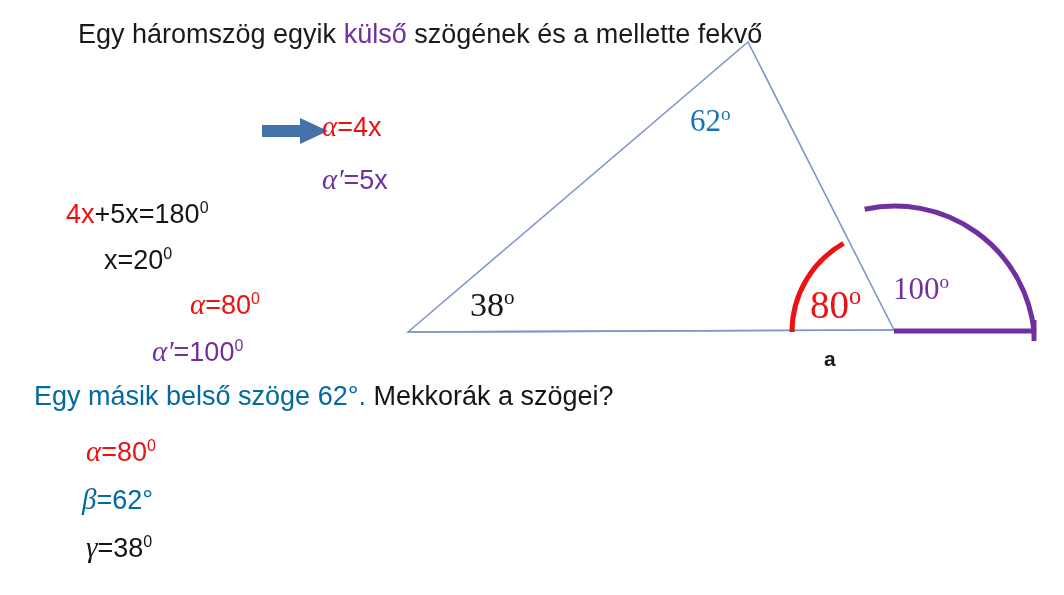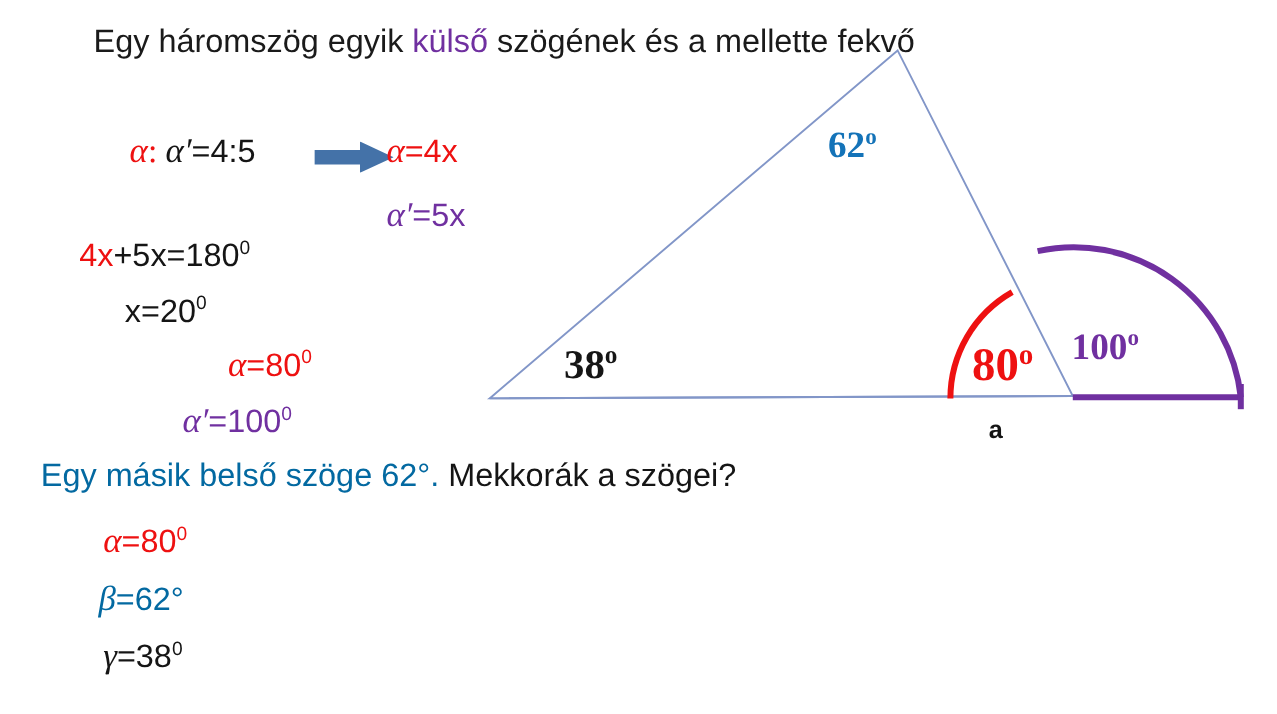--- a/index.html
+++ b/index.html
@@ -56,21 +56,21 @@
   }
 
   
   .arrow-wrap { width: 66px; height: 26px; }
 
   
   #figure { left: 0; top: 0; width: 1064px; height: 595px; pointer-events: none; }
 
   .fig-label {
     font-family: "Liberation Serif", serif;
-    font-weight: bold;
+    font-weight: normal;
     white-space: nowrap;
     line-height: 1;
   }
   .lbl-38  { font-size: 34px; color: #151515; }
   .lbl-62  { font-size: 31px; color: #1473B8; }
   .lbl-80  { font-size: 39px; color: #EE1111; }
   .lbl-100 { font-size: 31px; color: #7030A0; }
   .lbl-a   {
     font-family: "Liberation Sans", sans-serif;
     font-weight: bold;
@@ -101,24 +101,20 @@
     <path d="M 864.7 209.3 A 140 140 0 0 1 1034 331" fill="none" stroke="#7030A0" stroke-width="5" stroke-linecap="butt"></path>
 
     <line x1="1034" y1="320" x2="1034" y2="341" stroke="#7030A0" stroke-width="5"></line>
   </svg>
 
   <div class="abs prose" style="left:34px; top:16px;margin-left:44px;">
     <span>Egy háromszög egyik </span><span class="c-purple">külső</span><span> szögének és a mellette fekvő</span>
   </div>
 
 
-  <div class="abs math" style="left:108px; top:112px;">
-    <span class="v c-red">α</span><span class="c-red">:</span>
-    <span class="v c-black">α′</span><span class="op c-black">=4:5</span>
-  </div>
 
   <div class="abs arrow-wrap" style="left:262px; top:118px;">
     <svg width="66" height="26" viewBox="0 0 66 26" xmlns="http://www.w3.org/2000/svg">
       <polygon points="0,7 38,7 38,0 66,13 38,26 38,19 0,19" fill="#4472A8"></polygon>
     </svg>
   </div>
 
   <div class="abs math" style="left:322px; top:112px;">
     <span class="v c-red">α</span><span class="op c-red">=4x</span>
   </div>

